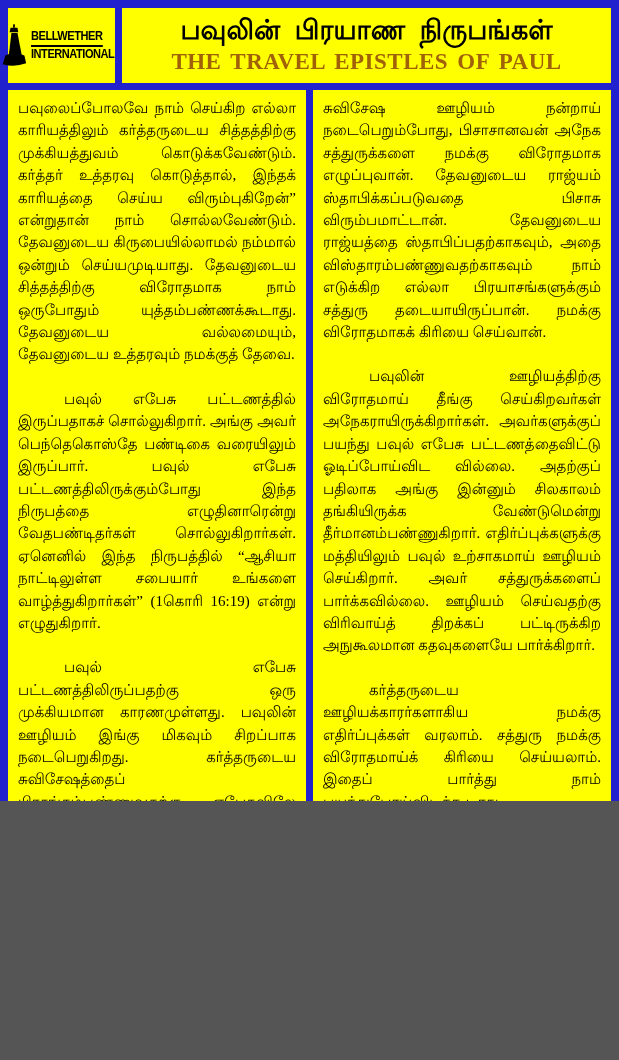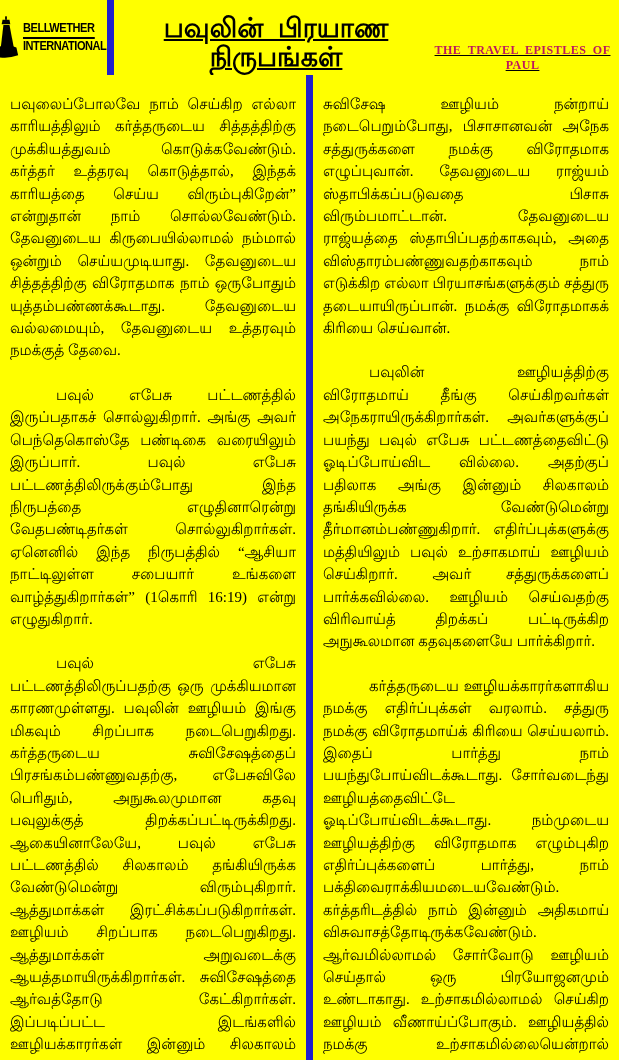--- a/index.html
+++ b/index.html
@@ -1,67 +1,66 @@
 <!DOCTYPE html>
 <html><head>
 <meta charset="utf-8">
 <style>
   html,body { margin:0; padding:0; }
   body {
     font-family: "Liberation Serif", "DejaVu Serif", serif;
     background:#555;
   }
   .page {
-    width:619px; height:1060px;
+    width:619px; height:801px;
     box-sizing:border-box;
     background:#2121cd;            
-    padding:0;
-    display:flex; flex-direction:column; 
+    padding:8px;
+    display:flex; flex-direction:column; gap:7px;
     overflow:hidden;
   }
   .header { display:flex; gap:7px; height:75px; flex:0 0 75px; }
   .panel { background:#ffff00; box-sizing:border-box; }
   .logo-box {
     width:107px; flex:0 0 107px;
     display:flex; align-items:center; justify-content:center; gap:4px;
     padding:4px;
   }
   .logo-icon { flex:0 0 auto; display:block; }
   .logo-text {
     font-family:"Liberation Sans","DejaVu Sans",sans-serif;
     font-weight:bold; font-size:12px; line-height:1.15;
     color:#000; letter-spacing:-0.5px; transform:scaleX(0.92);
     transform-origin:left center; white-space:nowrap;
   }
   .logo-text .l1 { border-bottom:2px solid #000; padding-bottom:1px; display:inline-block; }
   .logo-text .l2 { display:block; margin-top:1px; }
   .title-box {
     flex:1 1 auto;
-    display:flex; flex-direction:row; align-items:flex-end; justify-content:center;
+    display:flex; flex-direction:column; align-items:center; justify-content:center;
     padding:2px 6px;
-    text-decoration:underline;
   }
   .title-tamil {
     font-size:27px; font-weight:bold; color:#000;
     word-spacing:8px; line-height:1.1; text-align:center;
   }
   .title-english {
-    font-size:12px; font-weight:bold; color:#be185d;
+    font-size:23px; font-weight:bold; color:#a16207;
     letter-spacing:0.5px; word-spacing:3px; margin-top:4px; text-align:center;
   }
   .body-row { flex:1 1 auto; display:flex; gap:7px; }
   .col {
     flex:1 1 50%;
     padding:7px 10px 8px 10px;
     color:#000;
     font-size:15px; line-height:22.4px;
     text-align:justify;
     overflow:hidden;
   }
-  .col p { margin:11px 0 22px 0; text-indent:46px; }
+  .col p { margin:0 0 22px 0; text-indent:46px; }
   .col p:first-child { text-indent:0; }
   .col p:last-child { margin-bottom:0; }
 </style>
 </head>
 <body>
 
 <div class="page">
 
   <div class="header">
 

